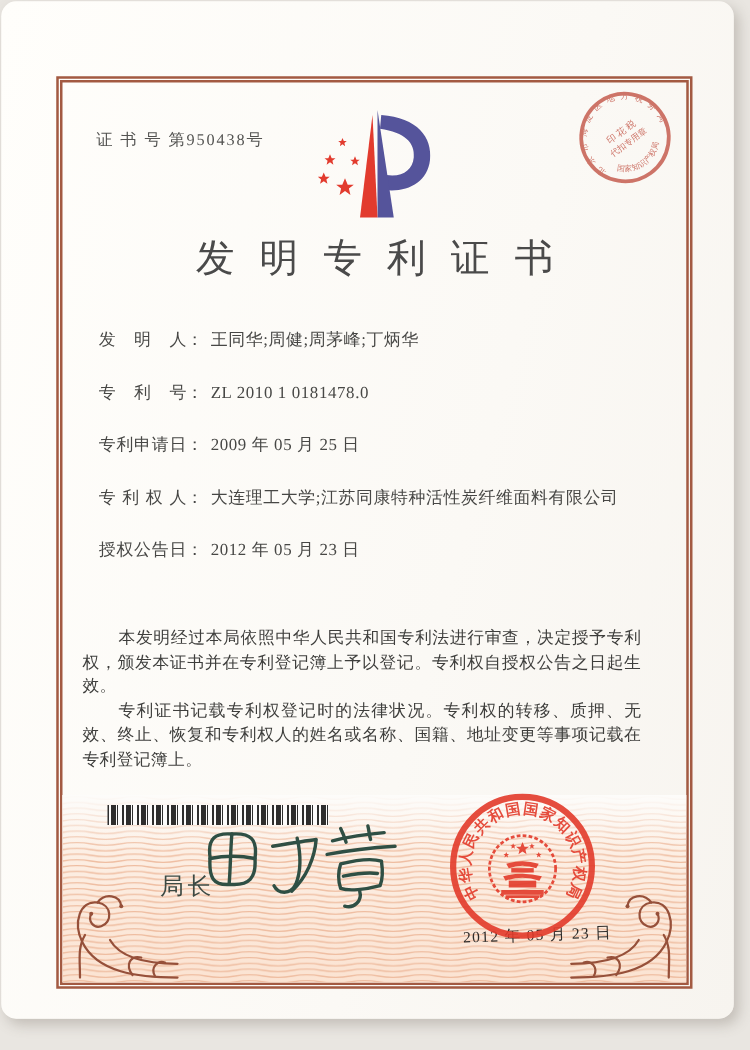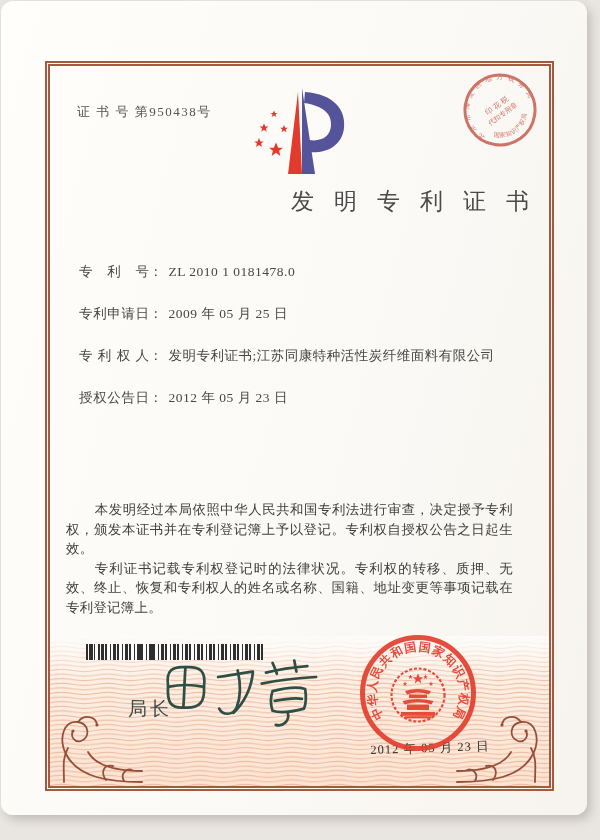--- a/index.html
+++ b/index.html
@@ -19,22 +19,22 @@
     position:absolute;left:44px;top:60px;width:509px;height:730px;
     box-sizing:border-box;
     border:5px double #a35a42;
   }
   .certno{
     position:absolute;left:27px;top:37px;
     font-size:13px;letter-spacing:1.5px;color:#545452;white-space:nowrap;
   }
   .logo{position:absolute;left:192px;top:18px;}
   .title{
-    position:absolute;left:0;right:0;top:120px;text-align:right;
-    font-size:23px;color:#4a4a4a;letter-spacing:20px;padding-left:20px;
+    position:absolute;left:0;right:0;top:120px;text-align:center;
+    font-size:31px;color:#4a4a4a;letter-spacing:20px;padding-left:20px;
     white-space:nowrap;
   }
   .fields{position:absolute;left:29px;top:196px;width:455px;font-size:13.5px;color:#474745;}
   .frow{line-height:19px;margin-bottom:23px;white-space:nowrap;}
   .flabel{display:inline-block;width:70px;text-align:justify;text-align-last:justify;vertical-align:bottom;}
   .fvalue{margin-left:6px;letter-spacing:.5px;}
   .paras{
     position:absolute;left:16px;top:434px;width:447px;
     font-size:13.4px;line-height:19.5px;color:#3e3e3c;text-align:justify;font-family:Liberation Serif, serif;
   }
@@ -92,27 +92,30 @@
       <use href="#st" transform="translate(22,44) scale(4.6)" fill="#e23b2e"></use>
       <use href="#st" transform="translate(42,45) scale(4)" fill="#e23b2e"></use>
       <use href="#st" transform="translate(17,59) scale(5)" fill="#e23b2e"></use>
       <use href="#st" transform="translate(34,66) scale(7.4)" fill="#e23b2e"></use>
     </svg>
 
     <div class="title">发明专利证书</div>
 
     <div class="fields">
       <div class="frow">
+        <span class="flabel">发明人</span><span>：</span><span class="fvalue">王同华;周健;周茅峰;丁炳华</span>
+      </div>
+      <div class="frow">
         <span class="flabel">专利号</span><span>：</span><span class="fvalue">ZL 2010 1 0181478.0</span>
       </div>
       <div class="frow">
         <span class="flabel">专利申请日</span><span>：</span><span class="fvalue">2009 年 05 月 25 日</span>
       </div>
       <div class="frow">
-        <span class="flabel">专利权人</span><span>：</span><span class="fvalue">发明专利证书;江苏同康特种活性炭纤维面料有限公司</span>
+        <span class="flabel">专利权人</span><span>：</span><span class="fvalue">大连理工大学;江苏同康特种活性炭纤维面料有限公司</span>
       </div>
       <div class="frow">
         <span class="flabel">授权公告日</span><span>：</span><span class="fvalue">2012 年 05 月 23 日</span>
       </div>
     </div>
 
     <div class="paras">
       <p>本发明经过本局依照中华人民共和国专利法进行审查，决定授予专利权，颁发本证书并在专利登记簿上予以登记。专利权自授权公告之日起生效。</p>
       <p>专利证书记载专利权登记时的法律状况。专利权的转移、质押、无效、终止、恢复和专利权人的姓名或名称、国籍、地址变更等事项记载在专利登记簿上。</p>
     </div>

